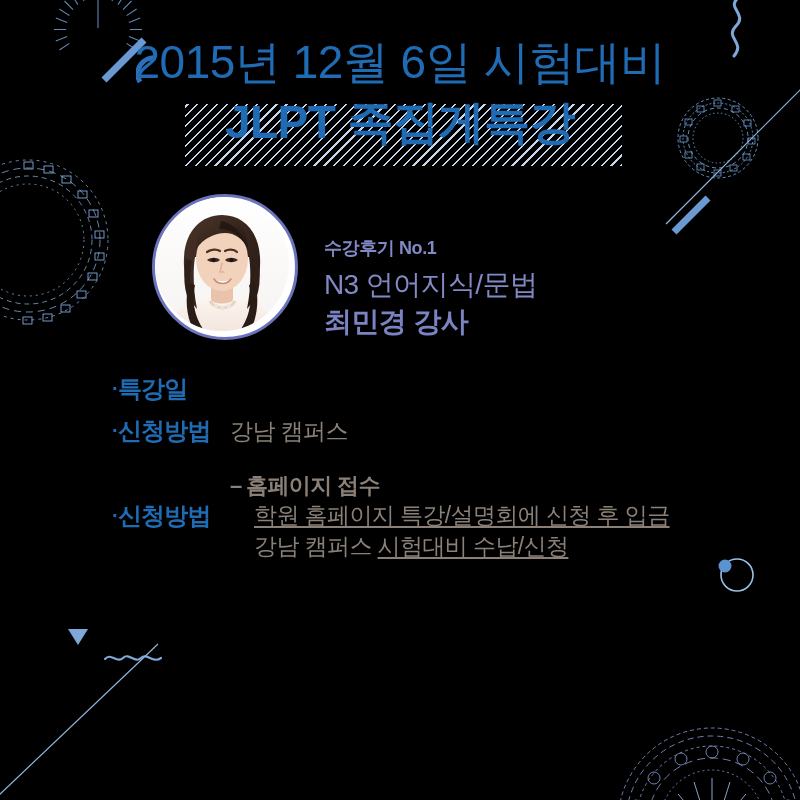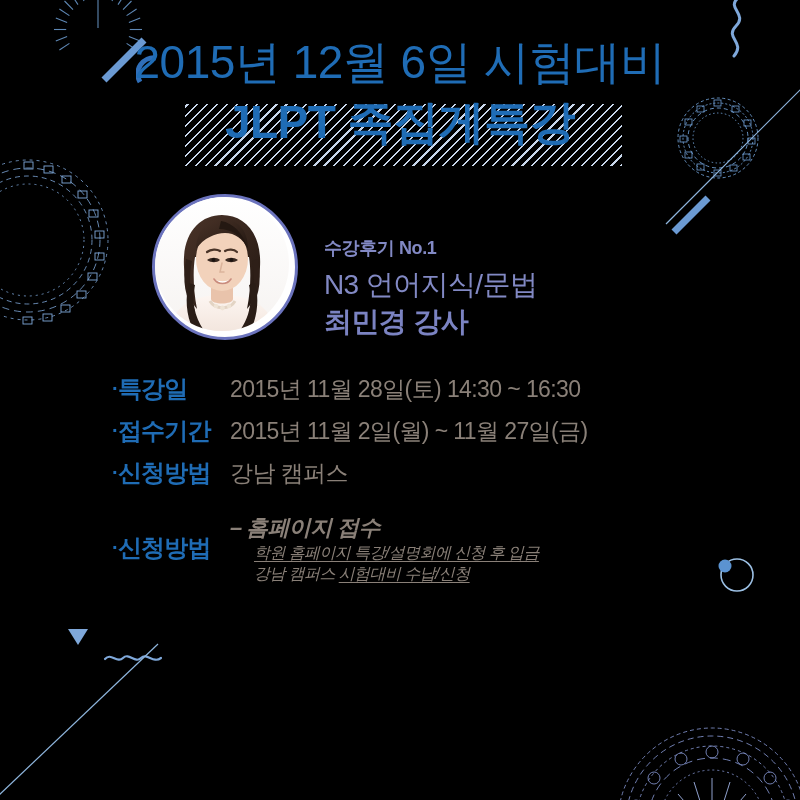--- a/index.html
+++ b/index.html
@@ -156,37 +156,36 @@
     white-space: nowrap;
   }
 
   
   .row-apply {
     display: flex;
     align-items: center;
   }
   .apply-body {
     padding-top: 1px;
-    font-style: italic;
   }
   .apply-head {
     font-size: 22px;
     line-height: 1.32;
     font-weight: 700;
     color: #8a8078;
     letter-spacing: -0.6px;
     white-space: nowrap;
   }
   .apply-head .dash {
     display: inline-block;
     width: 16px;
   }
   .apply-detail {
     padding-left: 24px;
-    font-size: 16px;
+    font-size: 23px;
     line-height: 1.34;
     color: #8a8078;
     letter-spacing: -0.6px;
     white-space: nowrap;
   }
   .apply-detail.underline {
     text-decoration: underline;
     text-underline-offset: 3px;
   }
   .apply-detail.bank {
@@ -444,27 +443,22 @@
       <div class="inst-line-small">수강후기 No.1</div>
       <div class="inst-subject">N3 언어지식/문법</div>
       <div class="inst-name">최민경 강사</div>
     </div>
   </div>
 
   <div class="details">
 
     <div class="row">
       <div class="row-label"><span class="dot">·</span><span>특강일</span></div>
-      <div class="row-value">2015년 11월 28일(토) 14:30 ~ 16:30</div>
-    </div>
-
-    <div class="row">
-      <div class="row-label"><span class="dot">·</span><span>접수기간</span></div>
-      <div class="row-value">2015년 11월 2일(월) ~ 11월 27일(금)</div>
-    </div>
+    </div>
+
 
     <div class="row">
       <div class="row-label"><span class="dot">·</span><span>신청방법</span></div>
       <div class="row-value">강남 캠퍼스</div>
     </div>
 
     <div class="row">
     </div>
 
     <div class="row row-apply">

